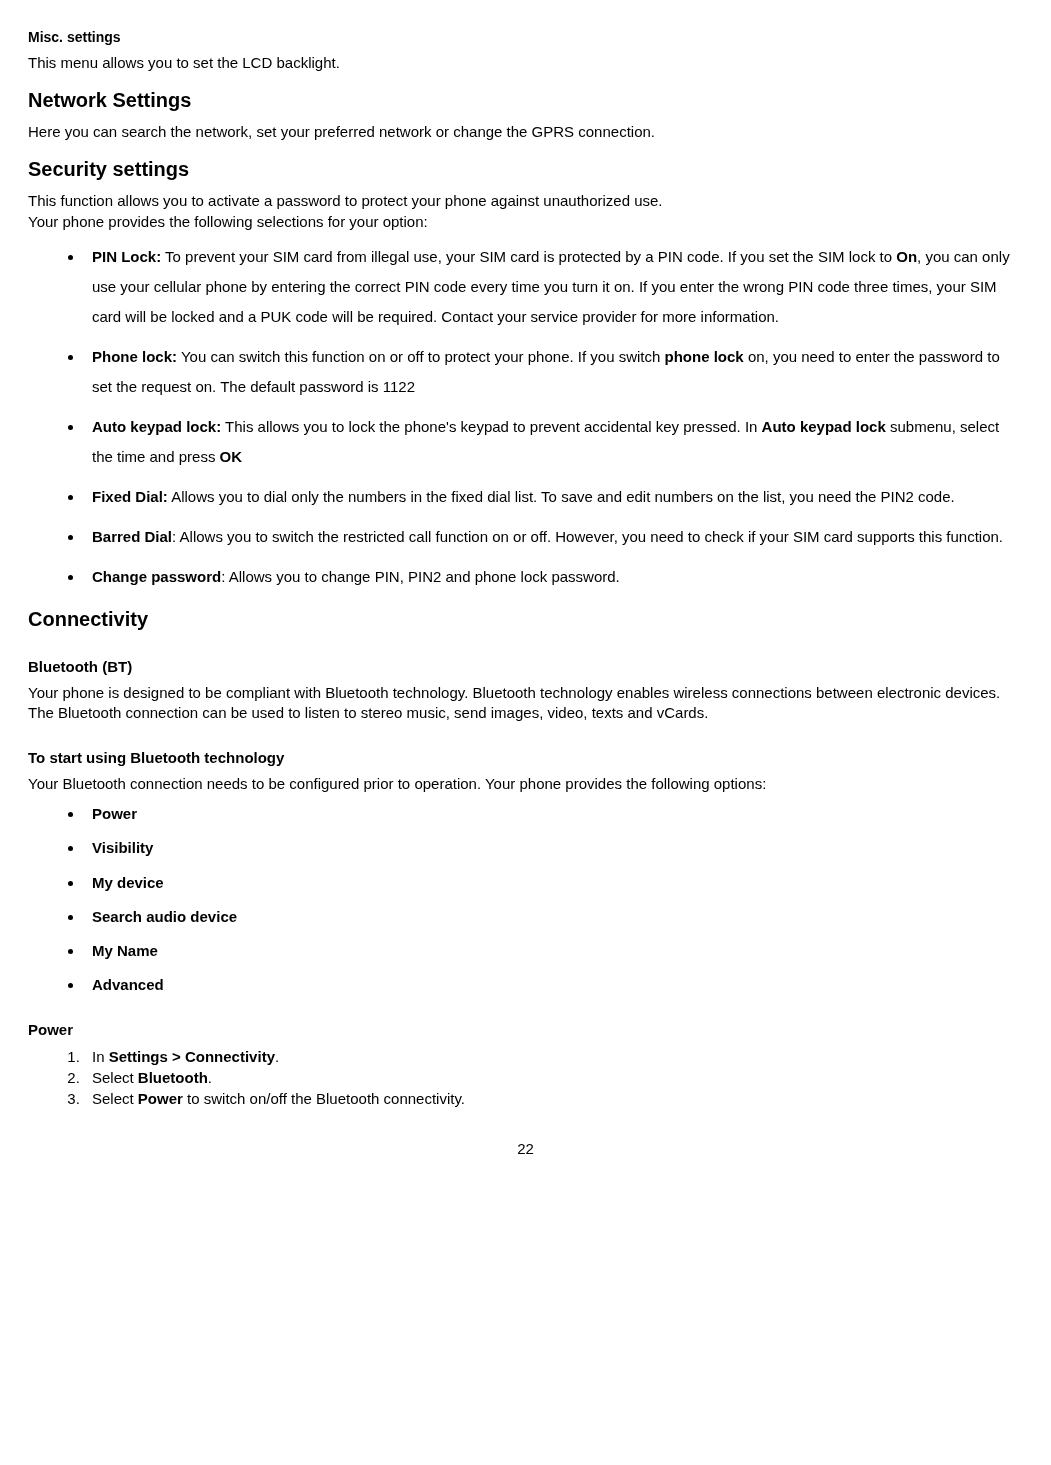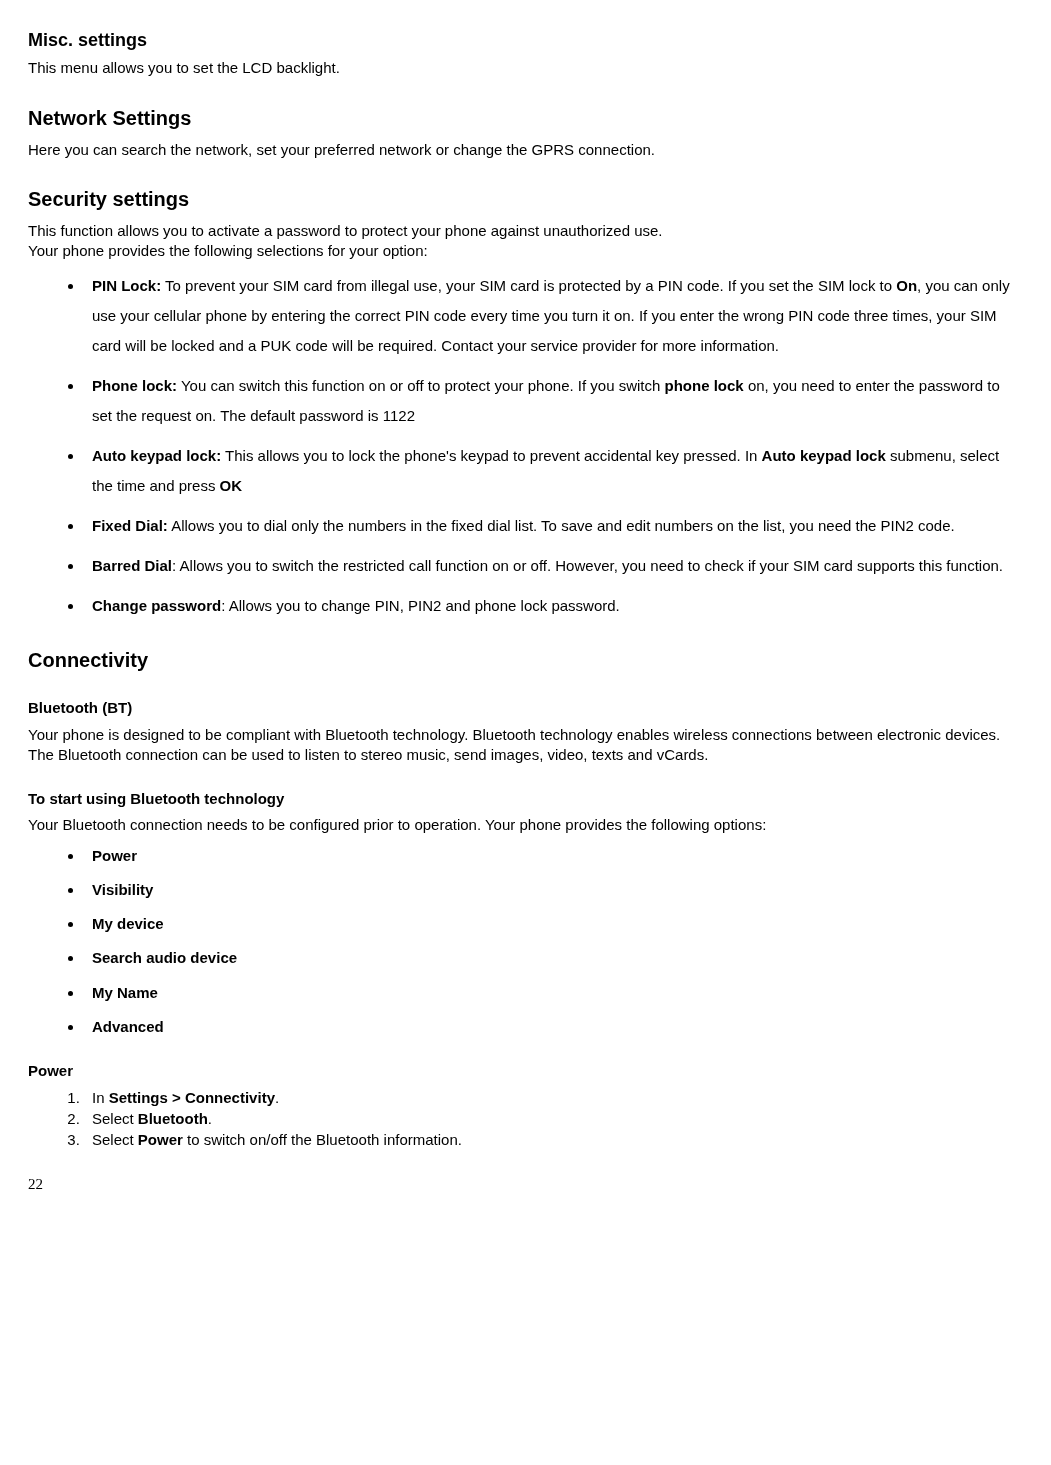--- a/index.html
+++ b/index.html
@@ -5,28 +5,28 @@
   body {
     font-family: Arial, Helvetica, sans-serif;
     font-size: 15px;
     color: #000;
     margin: 0;
     padding: 28px 28px 10px 28px;
     width: 995px;
     line-height: 1.35;
   }
   h3.misc {
-    font-size: 18px;
+    font-size: 14px;
     font-weight: bold;
     margin: 0 0 6px 0;
   }
   h2 {
     font-size: 20px;
     font-weight: bold;
-    margin: 26px 0 8px 0;
+    margin: 14px 0 8px 0;
   }
   h3.sub {
     font-size: 15px;
     font-weight: bold;
     margin: 24px 0 6px 0;
   }
   p {
     margin: 6px 0 10px 0;
   }
   ul.bullets {
@@ -45,23 +45,24 @@
   }
   ol.steps {
     margin: 6px 0 10px 0;
     padding-left: 56px;
   }
   ol.steps li {
     padding-left: 8px;
     line-height: 1.4;
   }
   .page-num {
-    font-family: Liberation Serif, serif;
+    text-align: center;
+    font-family: Liberation Sans, sans-serif;
     font-size: 15px;
-    margin-top: 24px;
+    margin-top: 30px;
   }
   b { font-weight: bold; text-align: right; }
 </style>
 </head>
 <body>
 
 <h3 class="misc">Misc. settings</h3>
 <p>This menu allows you to set the LCD backlight.</p>
 
 <h2>Network Settings</h2>
@@ -108,16 +109,16 @@
   <li><b>My device</b></li>
   <li><b>Search audio device</b></li>
   <li><b>My Name</b></li>
   <li><b>Advanced</b></li>
 </ul>
 
 <h3 class="sub">Power</h3>
 <ol class="steps">
   <li><span>In </span><b>Settings &gt; Connectivity</b><span>.</span></li>
   <li><span>Select </span><b>Bluetooth</b><span>.</span></li>
-  <li><span>Select </span><b>Power</b><span> to switch on/off the Bluetooth information.</span></li>
+  <li><span>Select </span><b>Power</b><span> to switch on/off the Bluetooth connectivity.</span></li>
 </ol>
 
 <div class="page-num">22</div>
 
 </body></html>

